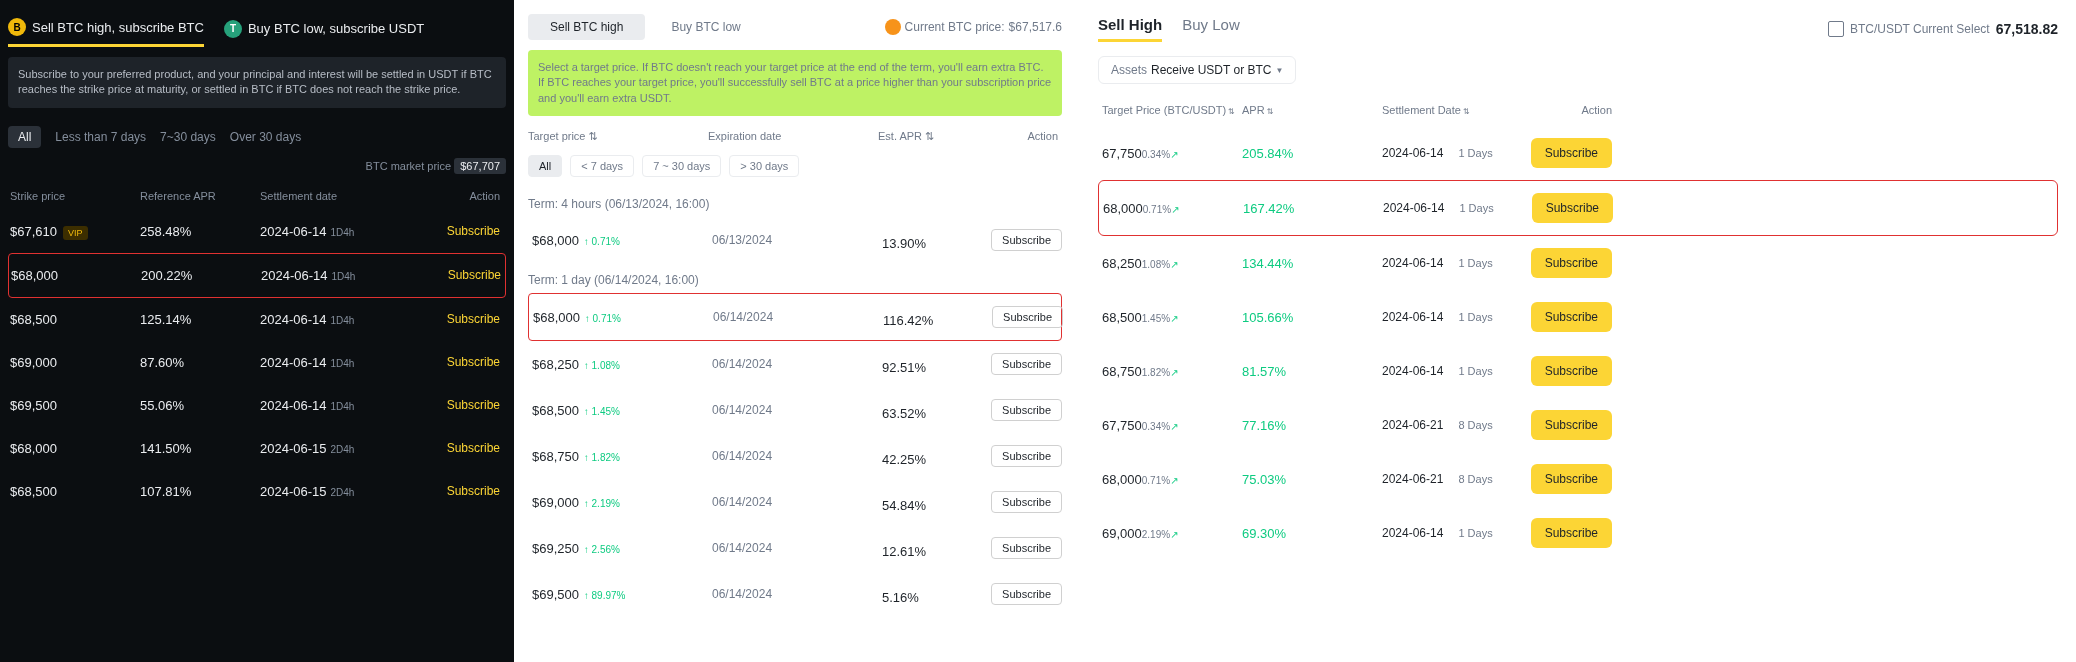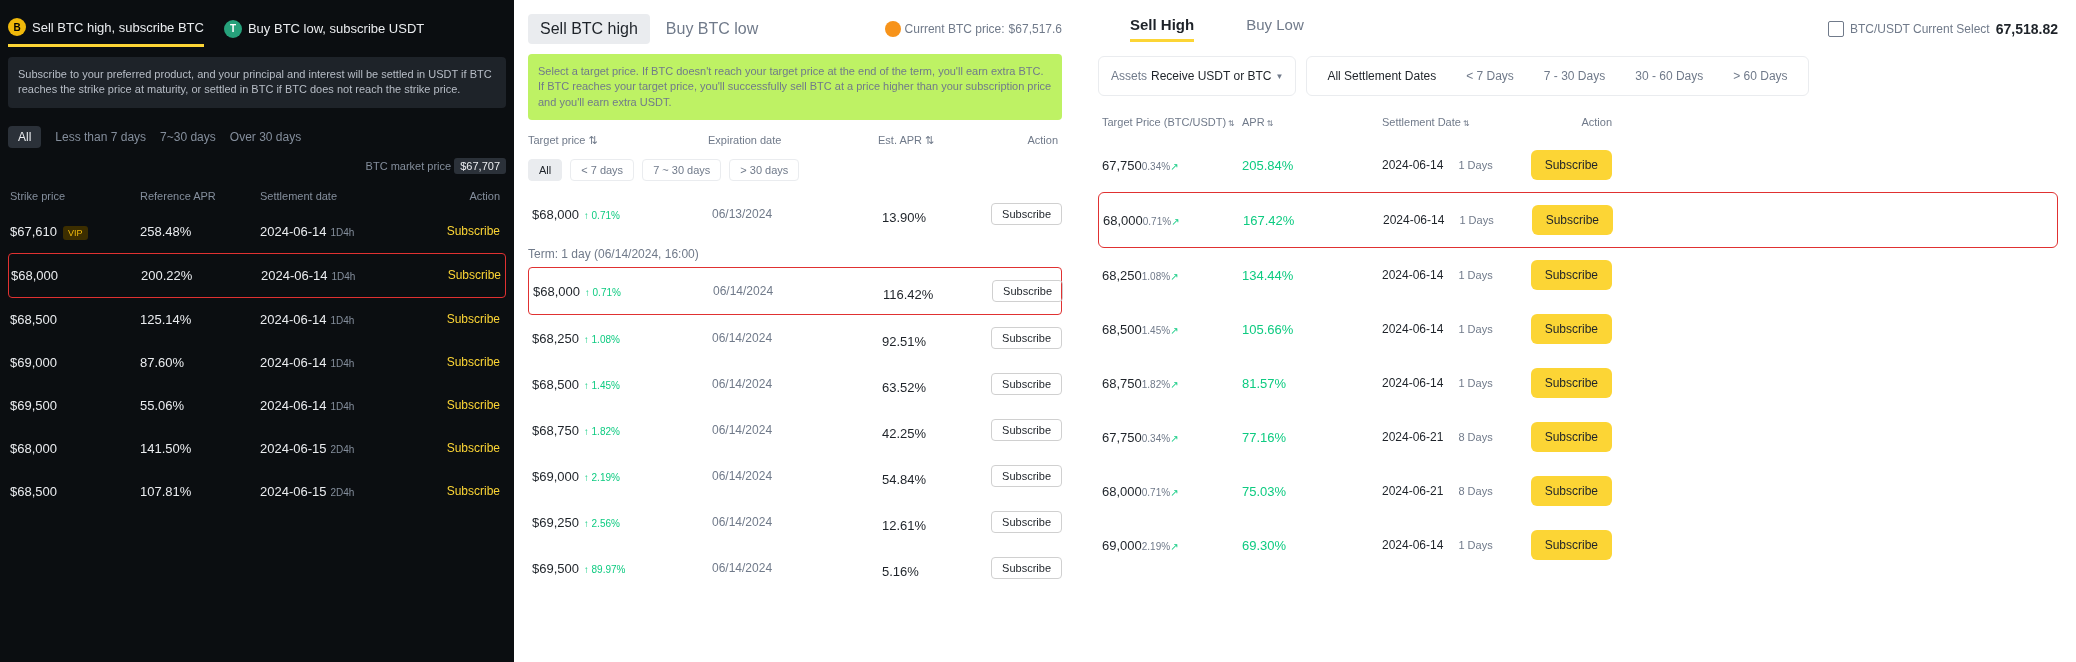--- a/index.html
+++ b/index.html
@@ -25,21 +25,21 @@
 .panel1 .data-row { font-size: 13px; }
 .panel1 .vip { background: #3c2e00; color: #f0b90b; font-size: 9px; padding: 2px 5px; border-radius: 3px; margin-left: 6px; }
 .panel1 .sub-btn { font-size: 12px; color: #fcd535; cursor: pointer; text-align: right; }
 .panel1 .time-sub { font-size: 10px; color: #848e9c; margin-left: 4px; }
 .panel1 .highlight-row { border: 1px solid #e03131; border-radius: 4px; }
 
 
 .panel2 { width: 562px; background: #fff; color: #1e2329; padding: 10px 14px; font-size: 12px; }
 .panel2 .top-row { display: flex; justify-content: space-between; align-items: center; padding: 4px 0 10px 0; }
 .panel2 .top-tabs { display: flex; gap: 4px; }
-.panel2 .top-tab { padding: 6px 12px; font-size: 16px; border-radius: 4px; cursor: pointer; color: #707a8a; }
+.panel2 .top-tab { padding: 6px 22px; font-size: 12px; border-radius: 4px; cursor: pointer; color: #707a8a; }
 .panel2 .top-tab.active { background: #eaecef; color: #1e2329; font-weight: 500; }
 .panel2 .price-label { font-size: 12px; color: #707a8a; display: flex; align-items: center; gap: 4px; }
 .panel2 .btc-icon { width: 16px; height: 16px; border-radius: 50%; background: #f7931a; display: inline-block; }
 .panel2 .desc-box2 { background: #bef264; padding: 10px; border-radius: 4px; font-size: 11px; color: #707a8a; line-height: 1.4; margin-bottom: 8px; }
 .panel2 .hdr2 { display: grid; grid-template-columns: 180px 170px 110px 70px; font-size: 11px; color: #707a8a; padding: 6px 0; }
 .panel2 .hdr2 .ac { text-align: right; }
 .panel2 .filter2 { display: flex; gap: 8px; padding: 6px 0 10px 0; }
 .panel2 .f2-item { padding: 4px 10px; border: 1px solid #eaecef; border-radius: 4px; font-size: 11px; color: #707a8a; cursor: pointer; }
 .panel2 .f2-item.active { background: #eaecef; color: #1e2329; border-color: #eaecef; }
 .panel2 .term-label { font-size: 12px; color: #707a8a; padding: 10px 0 6px 0; }
@@ -47,21 +47,21 @@
 .panel2 .row2 .pct { font-size: 10px; color: #0ecb81; margin-left: 2px; }
 .panel2 .row2 .exp { color: #707a8a; font-size: 12px; }
 .panel2 .row2 .apr { color: #1e2329; margin-top: 6px; }
 .panel2 .sub2 { border: 1px solid #d0d0d0; padding: 4px 10px; border-radius: 4px; font-size: 11px; cursor: pointer; text-align: center; justify-self: end; }
 .panel2 .highlight-row2 { border: 1px solid #e03131; border-radius: 4px; }
 
 
 .panel3 { flex: 1; background: #fff; color: #1e2329; padding: 10px 18px 10px 22px; font-size: 12px; }
 .panel3 .top3 { display: flex; justify-content: space-between; align-items: center; padding: 6px 0 14px 0; }
 .panel3 .tabs3 { display: flex; gap: 20px; }
-.panel3 .tab3 { font-size: 15px; color: #707a8a; cursor: pointer; padding-bottom: 6px; margin-left: 32px; }
+.panel3 .tab3 { font-size: 15px; color: #707a8a; cursor: pointer; padding-bottom: 6px; }
 .panel3 .tab3.active { color: #1e2329; font-weight: 600; border-bottom: 3px solid #fcd535; }
 .panel3 .price3 { font-size: 12px; color: #707a8a; display: flex; align-items: center; gap: 6px; }
 .panel3 .price3 .pv { font-size: 14px; font-weight: 600; color: #1e2329; }
 .panel3 .calc-icon { width: 16px; height: 16px; border: 1px solid #707a8a; border-radius: 2px; display: inline-block; }
 .panel3 .filters3 { display: flex; gap: 10px; padding: 0 0 10px 0; }
 .panel3 .f3-pill { padding: 6px 12px; border: 1px solid #eaecef; border-radius: 6px; font-size: 12px; color: #1e2329; cursor: pointer; display: flex; align-items: center; gap: 4px; }
 .panel3 .f3-tab { font-size: 12px; color: #707a8a; cursor: pointer; padding: 6px 8px; }
 .panel3 .f3-tab.active { color: #1e2329; font-weight: 500; }
 .panel3 .tri { font-size: 8px; color: #707a8a; }
 .panel3 .hdr3 { display: grid; grid-template-columns: 140px 140px 180px 50px; font-size: 11px; color: #707a8a; padding: 10px 4px; }
@@ -173,20 +173,21 @@
     <div><span>Est. APR</span> ⇅</div>
     <div class="ac">Action</div>
   </div>
   <div class="filter2" id="p2-filters">
       <span class="f2-item active">All</span>
       <span class="f2-item">&lt; 7 days</span>
       <span class="f2-item">7 ~ 30 days</span>
       <span class="f2-item">&gt; 30 days</span>
     </div>
   <div id="p2-body">
+      <div class="term-label">Term: 4 hours (06/13/2024, 16:00)</div>
       <div class="row2">
       <div>$68,000<span class="pct"> ↑ 0.71%</span></div>
       <div class="exp">06/13/2024</div>
       <div class="apr">13.90%</div>
       <div class="sub2">Subscribe</div>
       </div>
       <div class="term-label">Term: 1 day (06/14/2024, 16:00)</div>
       <div class="row2 highlight-row2">
       <div>$68,000<span class="pct"> ↑ 0.71%</span></div>
       <div class="exp">06/14/2024</div>
@@ -243,27 +244,20 @@
       <span>BTC/USDT Current Select</span>
       <span class="pv">67,518.82</span>
     </div>
   </div>
   <div class="filters3">
     <div class="f3-pill">
       <span style="color:#707a8a">Assets</span>
       <span>Receive USDT or BTC</span>
       <span class="tri">▼</span>
     </div>
-    <div class="f3-pill" id="p3-settle" style="gap:14px;">
-        <span class="f3-tab active">All Settlement Dates</span>
-        <span class="f3-tab">&lt; 7 Days</span>
-        <span class="f3-tab">7 - 30 Days</span>
-        <span class="f3-tab">30 - 60 Days</span>
-        <span class="f3-tab">&gt; 60 Days</span>
-      </div>
   </div>
   <div class="hdr3">
     <div><span>Target Price (BTC/USDT)</span><span class="sort-ic">⇅</span></div>
     <div><span>APR</span><span class="sort-ic">⇅</span></div>
     <div><span>Settlement Date</span><span class="sort-ic">⇅</span></div>
     <div class="ac">Action</div>
   </div>
   <div id="p3-rows">
       <div class="row3">
     <div class="tp">

